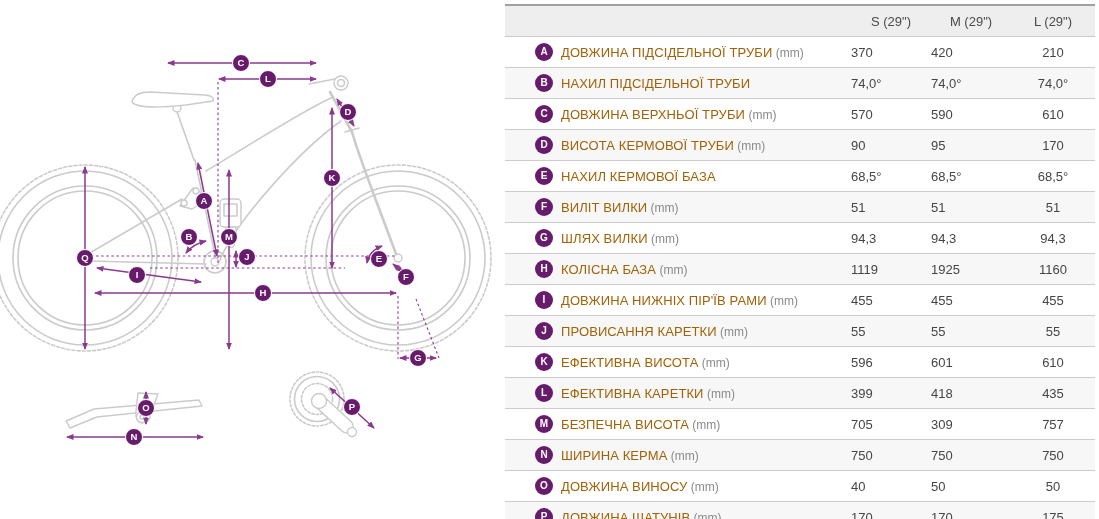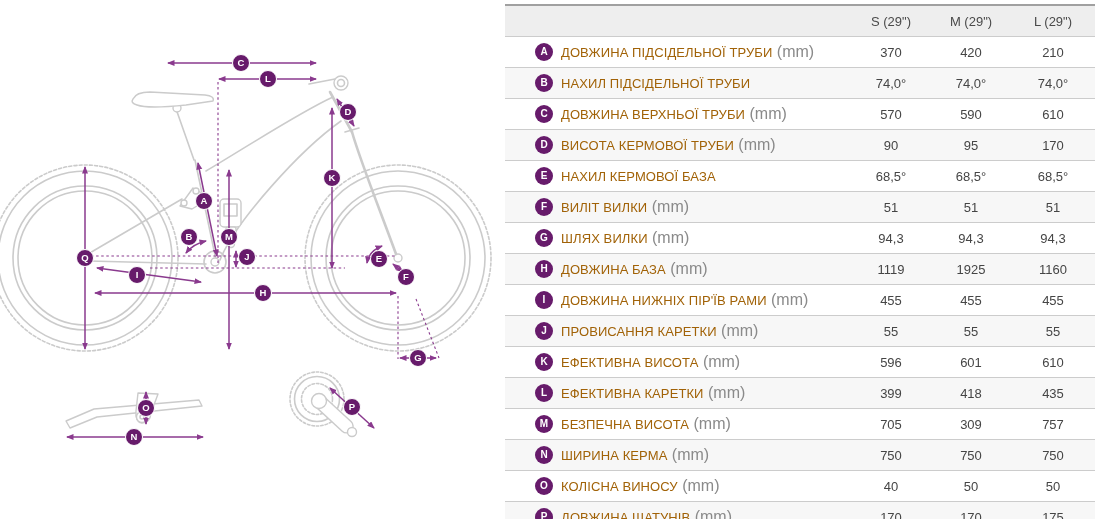--- a/index.html
+++ b/index.html
@@ -23,28 +23,28 @@
             border-top:2px solid var(--border-strong,#a0a0a0);
             border-bottom:2px solid var(--border-strong,#a0a0a0);}
   table.geo th,table.geo td{height:30px;padding:0;font-weight:normal;vertical-align:middle;}
   table.geo thead tr{background:var(--header-bg,#eee);}
   table.geo thead th{border-bottom:1px solid var(--border,#ccc);font-size:13px;color:#4a4a4a;text-align:center;}
   table.geo tbody td{border-top:1px solid var(--border,#ccc);font-size:13px;color:#454545;}
   table.geo tbody tr:first-child td{border-top:none;}
   table.geo tbody tr.alt{background:var(--row-alt,#f7f7f7);}
   .c-badge{width:56px;}
   .c-label{width:290px;text-align:left;}
-  .c-val{width:80px;text-align:center;}
+  .c-val{width:80px;}
   .c-val-last{width:84px;text-align:center;padding-right:8px;}
   td.c-label{padding-left:36px;white-space:nowrap;}
   span.badge{display:inline-block;width:18px;height:18px;margin-left:30px;border-radius:50%;
              background:var(--badge,#671b6b);color:#fff;font-size:10px;font-weight:bold;
              line-height:18px;text-align:center;vertical-align:middle;}
   span.lbl{color:#a16207;letter-spacing:0.1px;}
-  span.unit{font-size:16px;color:#8a8a8a;}
+  span.unit{font-size:12px;color:#8a8a8a;}
 </style>
 </head>
 <body>
 
 <div class="stage">
 
   <svg class="diagram" viewBox="0 0 505 519">
     <defs>
       <marker id="arr" markerWidth="9" markerHeight="8" refX="6.5" refY="3" orient="auto-start-reverse" markerUnits="userSpaceOnUse">
         <path class="arrowhead" d="M0,0 L7.5,3 L0,6 Z"></path>
@@ -272,21 +272,21 @@
           </tr>
           <tr>
             <td class="c-badge"><span class="badge">G</span></td>
             <td class="c-label"><span class="lbl">ШЛЯХ ВИЛКИ</span><span class="unit"> (mm)</span></td>
             <td class="c-val">94,3</td>
             <td class="c-val">94,3</td>
             <td class="c-val-last">94,3</td>
           </tr>
           <tr class="alt">
             <td class="c-badge"><span class="badge">H</span></td>
-            <td class="c-label"><span class="lbl">ДОВЖИНА БАЗА</span><span class="unit"> (mm)</span></td>
+            <td class="c-label"><span class="lbl">КОЛІСНА БАЗА</span><span class="unit"> (mm)</span></td>
             <td class="c-val">1119</td>
             <td class="c-val">1925</td>
             <td class="c-val-last">1160</td>
           </tr>
           <tr>
             <td class="c-badge"><span class="badge">I</span></td>
             <td class="c-label"><span class="lbl">ДОВЖИНА НИЖНІХ ПІР'ЇВ РАМИ</span><span class="unit"> (mm)</span></td>
             <td class="c-val">455</td>
             <td class="c-val">455</td>
             <td class="c-val-last">455</td>
@@ -321,21 +321,21 @@
           </tr>
           <tr class="alt">
             <td class="c-badge"><span class="badge">N</span></td>
             <td class="c-label"><span class="lbl">ШИРИНА КЕРМА</span><span class="unit"> (mm)</span></td>
             <td class="c-val">750</td>
             <td class="c-val">750</td>
             <td class="c-val-last">750</td>
           </tr>
           <tr>
             <td class="c-badge"><span class="badge">O</span></td>
-            <td class="c-label"><span class="lbl">КОЛІСНА ВИНОСУ</span><span class="unit"> (mm)</span></td>
+            <td class="c-label"><span class="lbl">ДОВЖИНА ВИНОСУ</span><span class="unit"> (mm)</span></td>
             <td class="c-val">40</td>
             <td class="c-val">50</td>
             <td class="c-val-last">50</td>
           </tr>
           <tr class="alt">
             <td class="c-badge"><span class="badge">P</span></td>
             <td class="c-label"><span class="lbl">ДОВЖИНА ШАТУНІВ</span><span class="unit"> (mm)</span></td>
             <td class="c-val">170</td>
             <td class="c-val">170</td>
             <td class="c-val-last">175</td>

